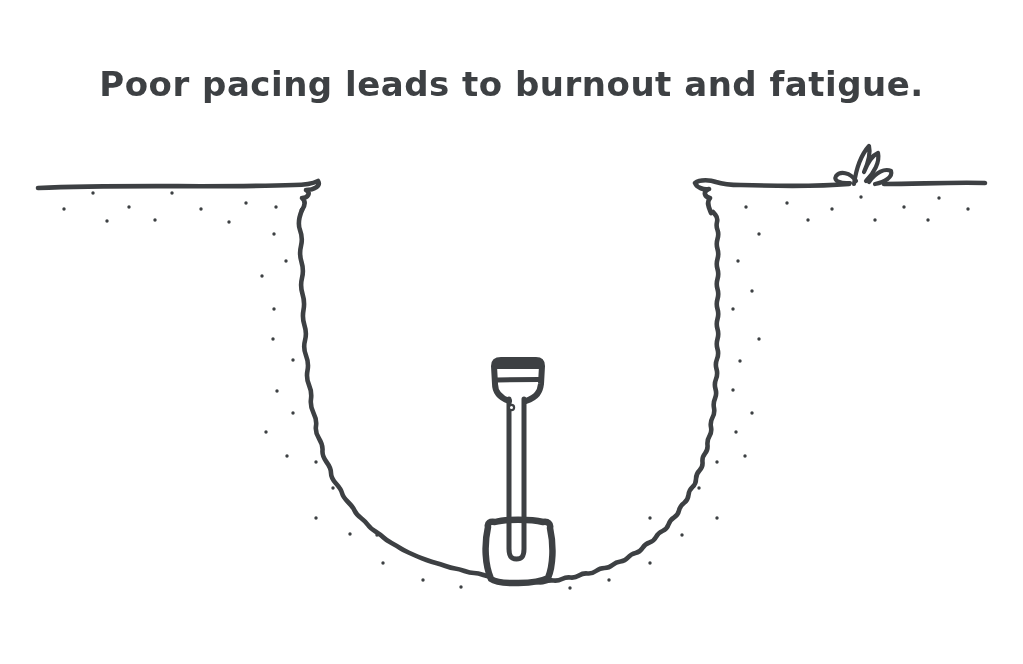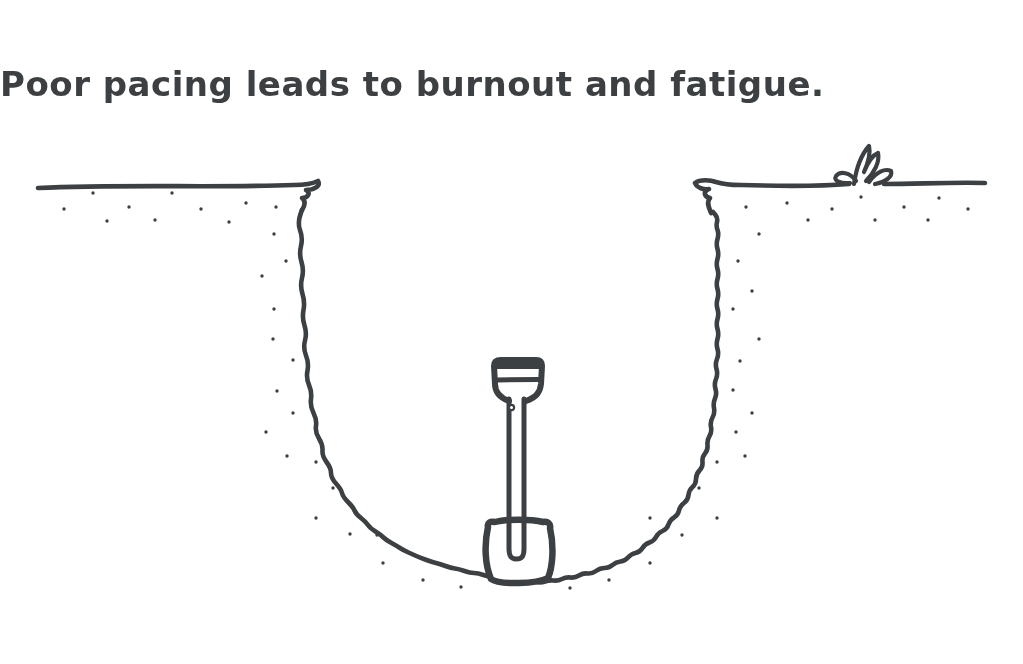--- a/index.html
+++ b/index.html
@@ -11,21 +11,21 @@
     background: var(--bg);
     overflow: hidden;
     font-family: "DejaVu Sans", sans-serif;
   }
   .title {
     position: absolute;
     top: 64px;
     left: 0;
     width: 100%;
     margin: 0;
-    text-align: left;
+    text-align: center;
     font-size: 34px;
     font-weight: bold;
     letter-spacing: 0.5px;
     color: var(--ink);
   }
   svg.scene {
     position: absolute;
     left: 0; top: 0;
     width: 1023px; height: 664px;
   }

